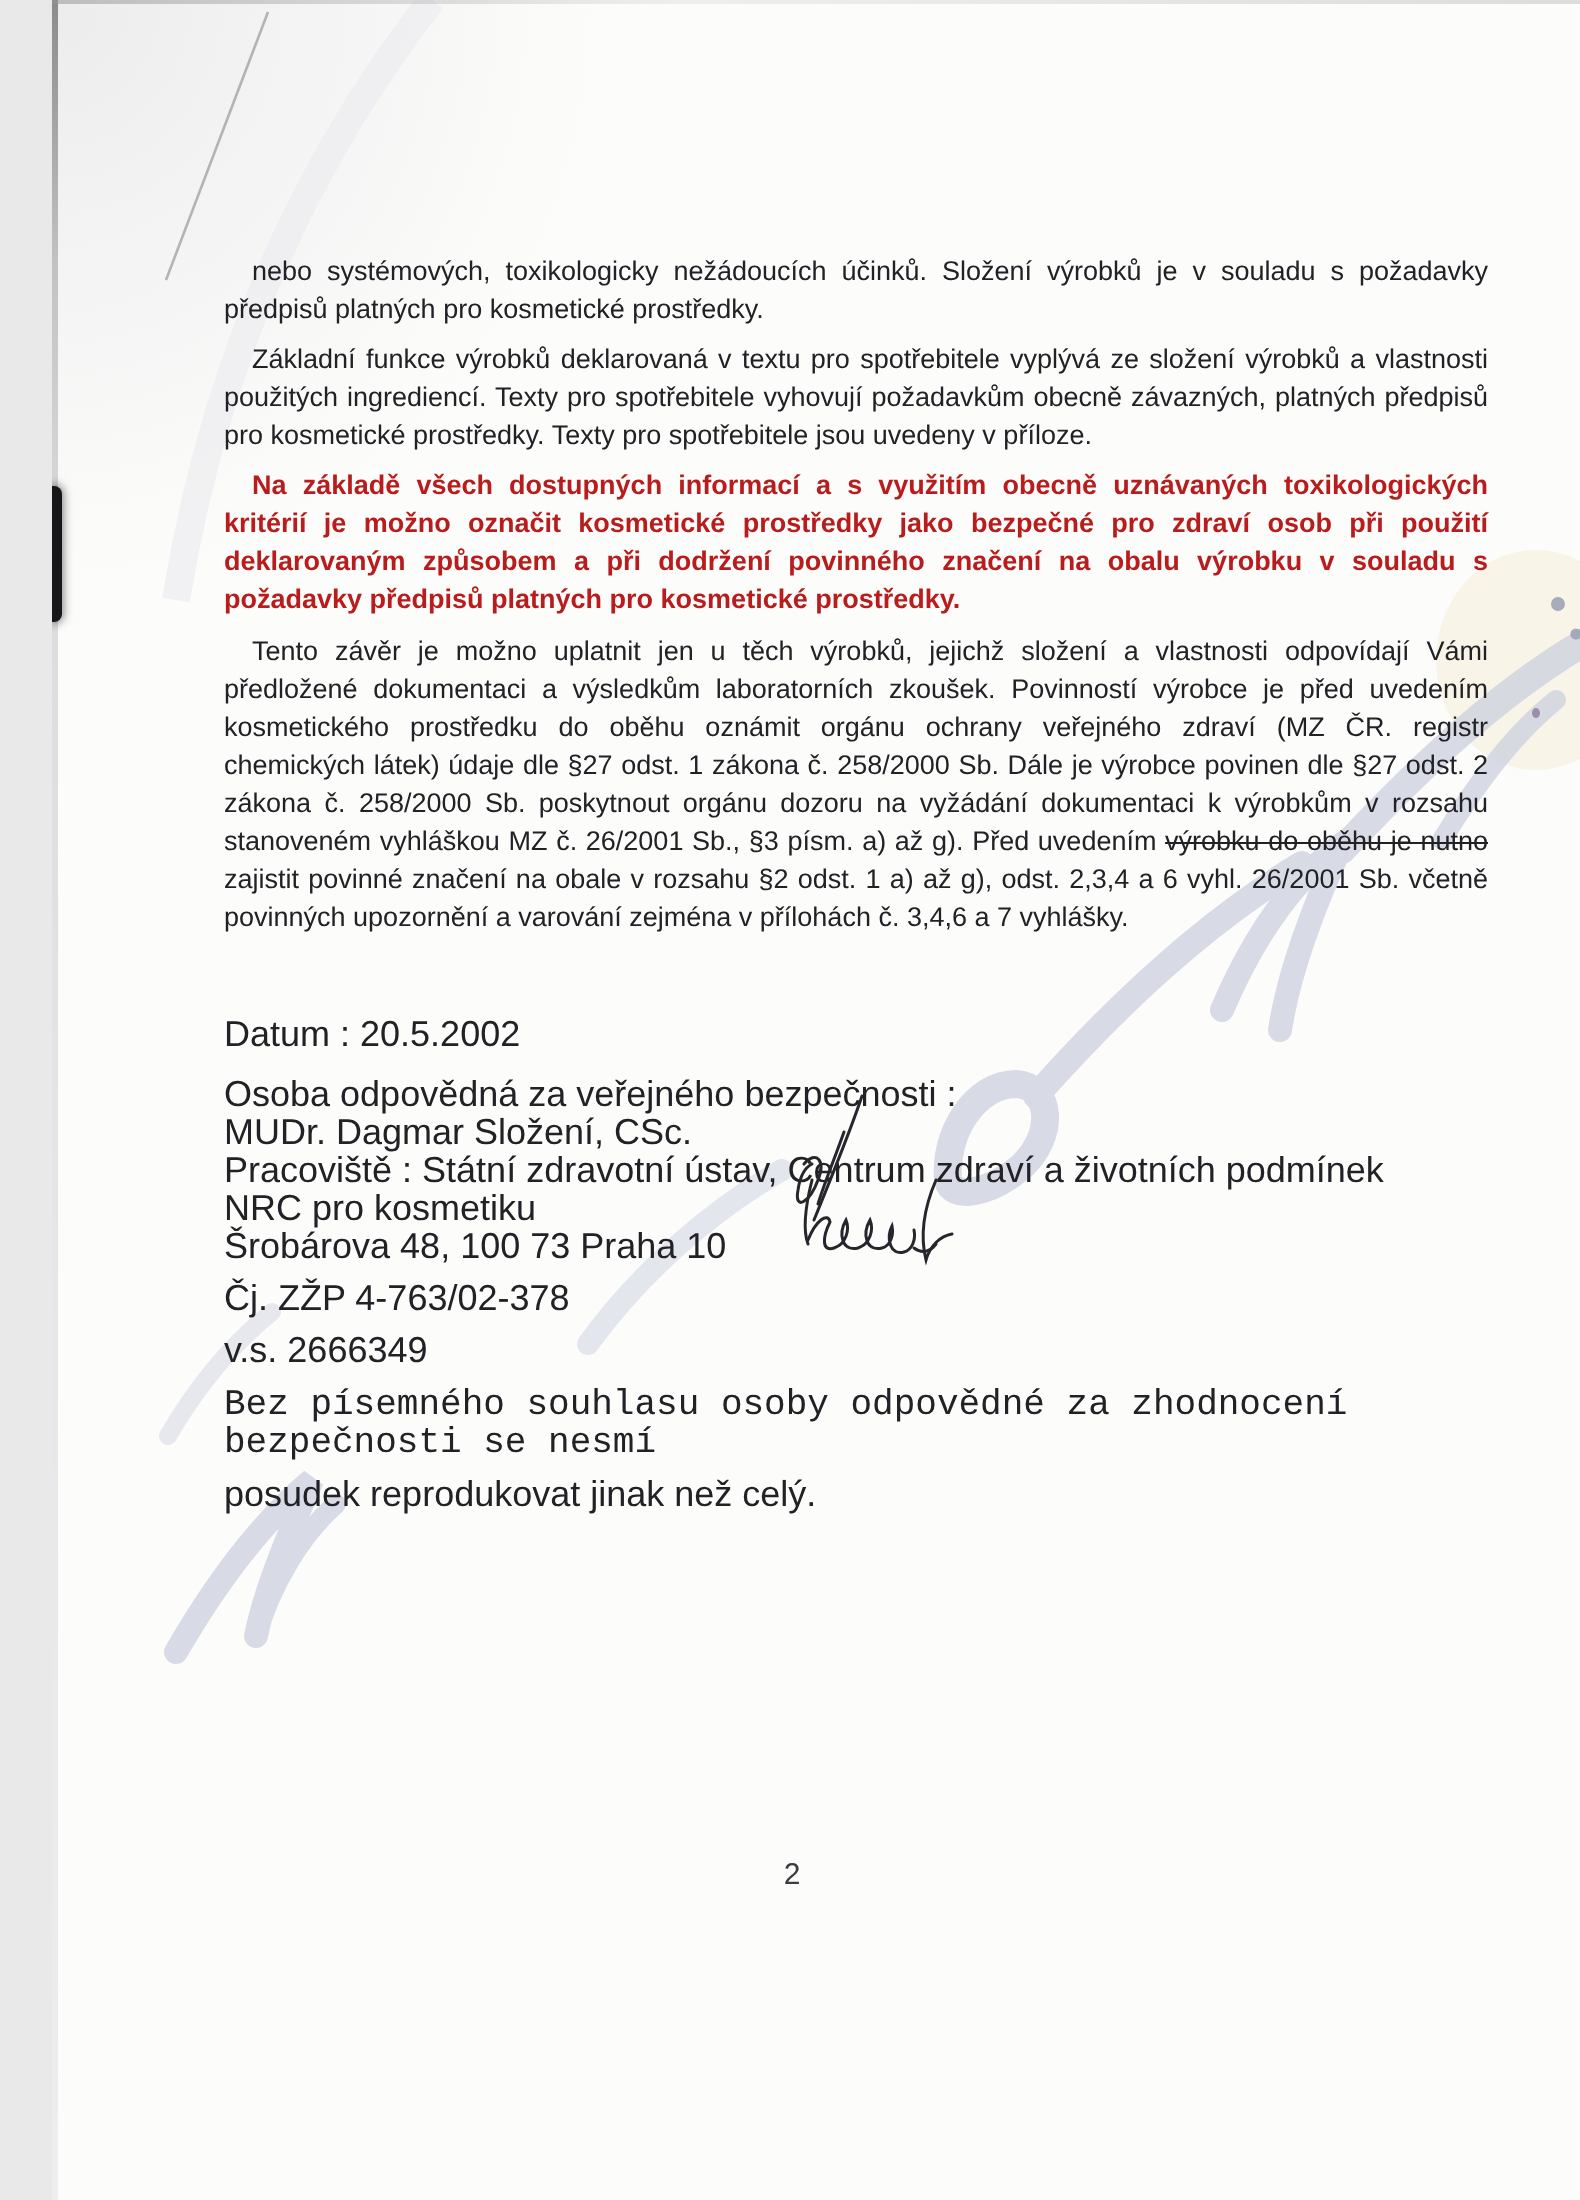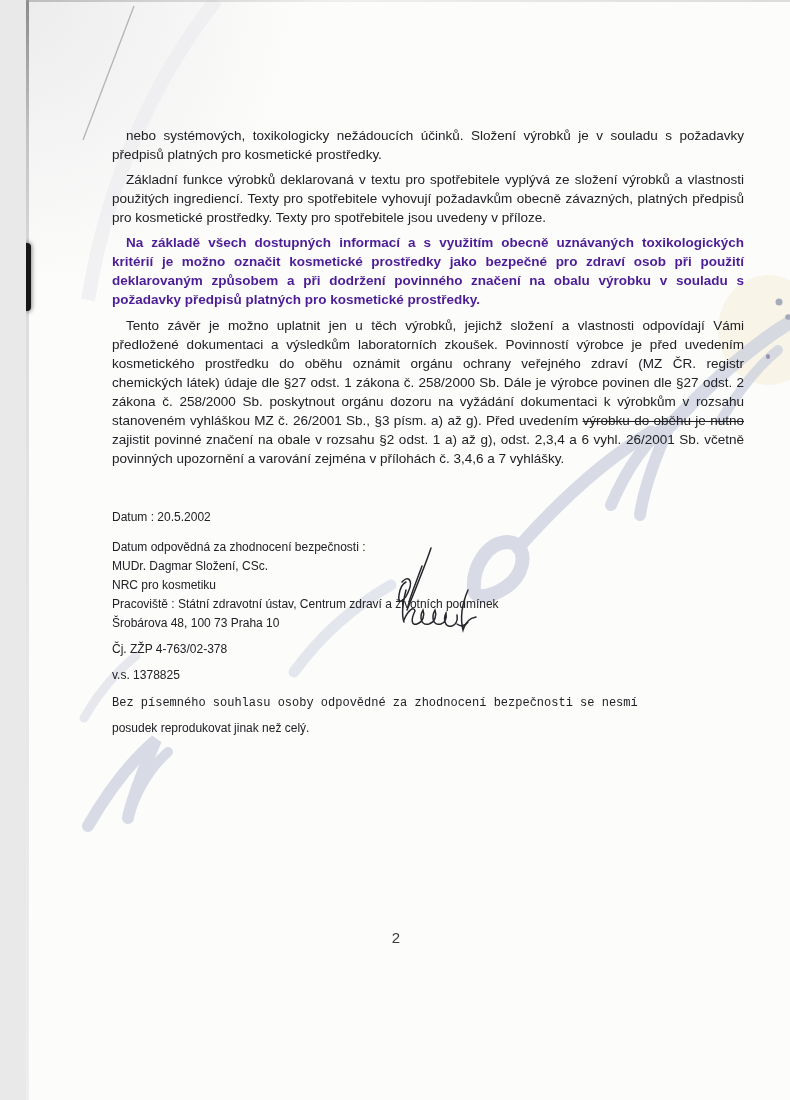--- a/index.html
+++ b/index.html
@@ -65,27 +65,27 @@
   
   .text-column {
     position: absolute;
     left: 86px; top: 126px; width: 632px;
     font-size: 13.5px;
     line-height: 19px;
     text-align: justify;
     z-index: 3;
   }
   .text-column p { margin: 0 0 6px 0; text-indent: 14px; }
-  p.para-bold { font-weight: bold; color: #4c1d95; margin-bottom: 7px; }
+  p.para-bold { font-weight: bold; color: #b91c1c; margin-bottom: 7px; }
   .struck { text-decoration: line-through; text-decoration-thickness: 1px; }
 
   .footer-block {
     margin-top: 40px;
     text-align: left;
-    font-size: 12px;
+    font-size: 18px;
     line-height: 19px;
   }
   .footer-block p { margin: 0; text-indent: 0; text-align: left; }
   .fl-date        { margin-bottom: 11px !important; }
   .fl-contact     { white-space: pre-wrap; }
   .fl-ref         { margin-top: 7px !important; }
   .fl-vs          { margin-top: 7px !important; }
   .fl-note1       { margin-top: 9px !important; font-family: Liberation Mono, monospace; }
   .fl-note2       { margin-top: 6px !important; }
 
@@ -135,27 +135,27 @@
   <div class="speck-purple"></div>
 
   <div class="text-column">
     <p>nebo systémových, toxikologicky nežádoucích účinků. Složení výrobků je v souladu s požadavky předpisů platných pro kosmetické prostředky.</p>
     <p>Základní funkce výrobků deklarovaná v textu pro spotřebitele vyplývá ze složení výrobků a vlastnosti použitých ingrediencí. Texty pro spotřebitele vyhovují požadavkům obecně závazných, platných předpisů pro kosmetické prostředky. Texty pro spotřebitele jsou uvedeny v příloze.</p>
     <p class="para-bold">Na základě všech dostupných informací a s využitím obecně uznávaných toxikologických kritérií je možno označit kosmetické prostředky jako bezpečné pro zdraví osob při použití deklarovaným způsobem a při dodržení povinného značení na obalu výrobku v souladu s požadavky předpisů platných pro kosmetické prostředky.</p>
     <p><span>Tento závěr je možno uplatnit jen u těch výrobků, jejichž složení a vlastnosti odpovídají Vámi předložené dokumentaci a výsledkům laboratorních zkoušek. Povinností výrobce je před uvedením kosmetického prostředku do oběhu oznámit orgánu ochrany veřejného zdraví (MZ ČR. registr chemických látek) údaje dle §27 odst. 1 zákona č. 258/2000 Sb. Dále je výrobce povinen dle §27 odst. 2 zákona č. 258/2000 Sb. poskytnout orgánu dozoru na vyžádání dokumentaci k výrobkům v rozsahu stanoveném vyhláškou MZ č. 26/2001 Sb., §3 písm. a) až g). Před uvedením </span><span class="struck">výrobku do oběhu je nutno</span><span> zajistit povinné značení na obale v rozsahu §2 odst. 1 a) až g), odst. 2,3,4 a 6 vyhl. 26/2001 Sb. včetně povinných upozornění a varování zejména v přílohách č. 3,4,6 a 7 vyhlášky.</span></p>
 
     <div class="footer-block">
       <p class="fl-date">Datum : 20.5.2002</p>
-      <p>Datum odpovědná za zhodnocení bezpečnosti :</p>
+      <p>Osoba odpovědná za veřejného bezpečnosti :</p>
       <p>MUDr. Dagmar Složení, CSc.</p>
+      <p>Pracoviště : Státní zdravotní ústav, Centrum zdraví a životních podmínek</p>
       <p>NRC pro kosmetiku</p>
-      <p>Pracoviště : Státní zdravotní ústav, Centrum zdraví a životních podmínek</p>
       <p>Šrobárova 48, 100 73 Praha 10</p>
       <p class="fl-ref">Čj. ZŽP 4-763/02-378</p>
-      <p class="fl-vs">v.s. 1378825</p>
+      <p class="fl-vs">v.s. 2666349</p>
       <p class="fl-note1">Bez písemného souhlasu osoby odpovědné za zhodnocení bezpečnosti se nesmí</p>
       <p class="fl-note2">posudek reprodukovat jinak než celý.</p>
     </div>
   </div>
 
   <svg class="signature-svg" width="110" height="105" viewBox="0 0 110 105">
     <g fill="none" stroke="#26262c" stroke-width="1.5" stroke-linecap="round">
       <path d="M43,8 C37,26 28,48 19,70"></path>
       <path d="M34,26 C29,40 24,52 21,62"></path>
       <path d="M14,42 C20,35 25,40 21,50 C17,61 9,66 11,55 C12,48 14,44 18,42"></path>

